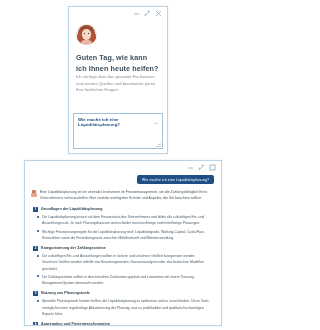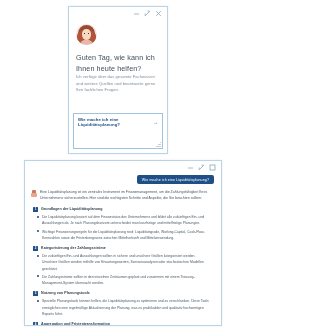--- a/index.html
+++ b/index.html
@@ -64,20 +64,21 @@
   .av-body {
     position:absolute; left:4px; bottom:0; width:13px; height:5px;
     border-radius:6px 6px 0 0; background:#e8b7a8;
   }
 
   .greeting {
     font-size: 7.2px;
     line-height: 1.55;
     color: #3f4f5c;
     letter-spacing: .1px;
+    font-weight: bold;
   }
   .subtext {
     font-size: 4.1px;
     line-height: 1.6;
     color: #7d8d99;
     letter-spacing: .05px;
   }
   .composer {
     position:absolute; left:4px; right:4px; bottom:4px;
     height: 36px;

